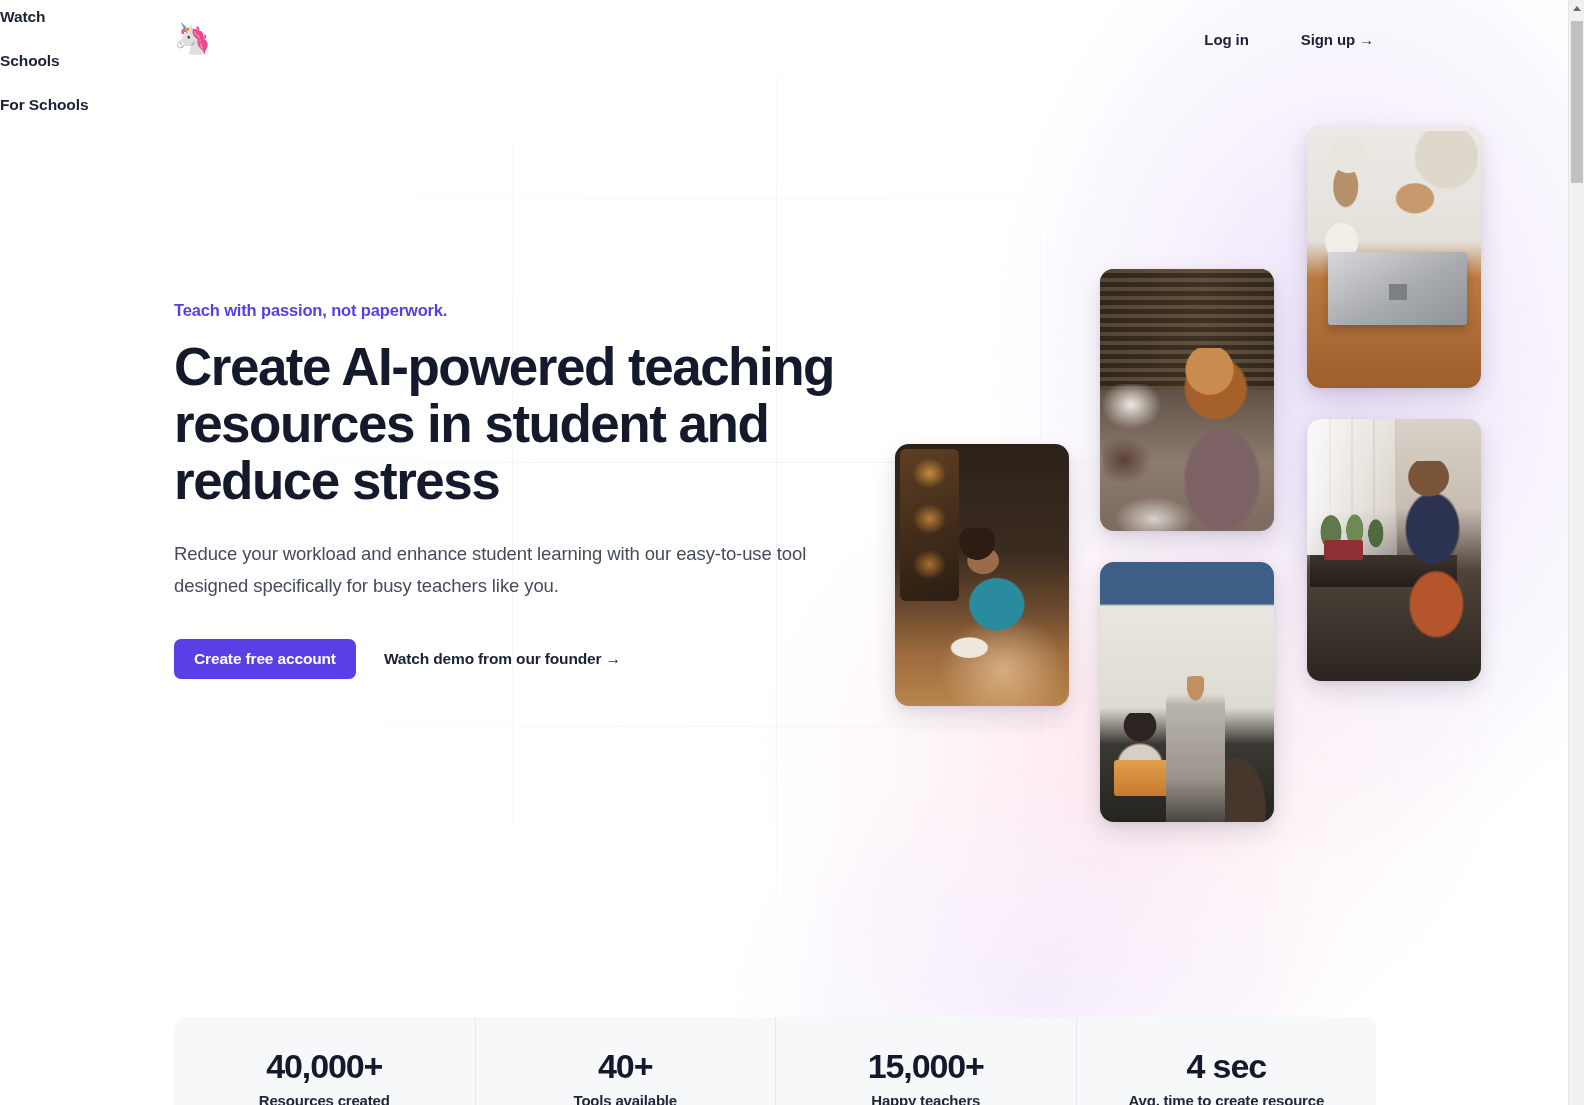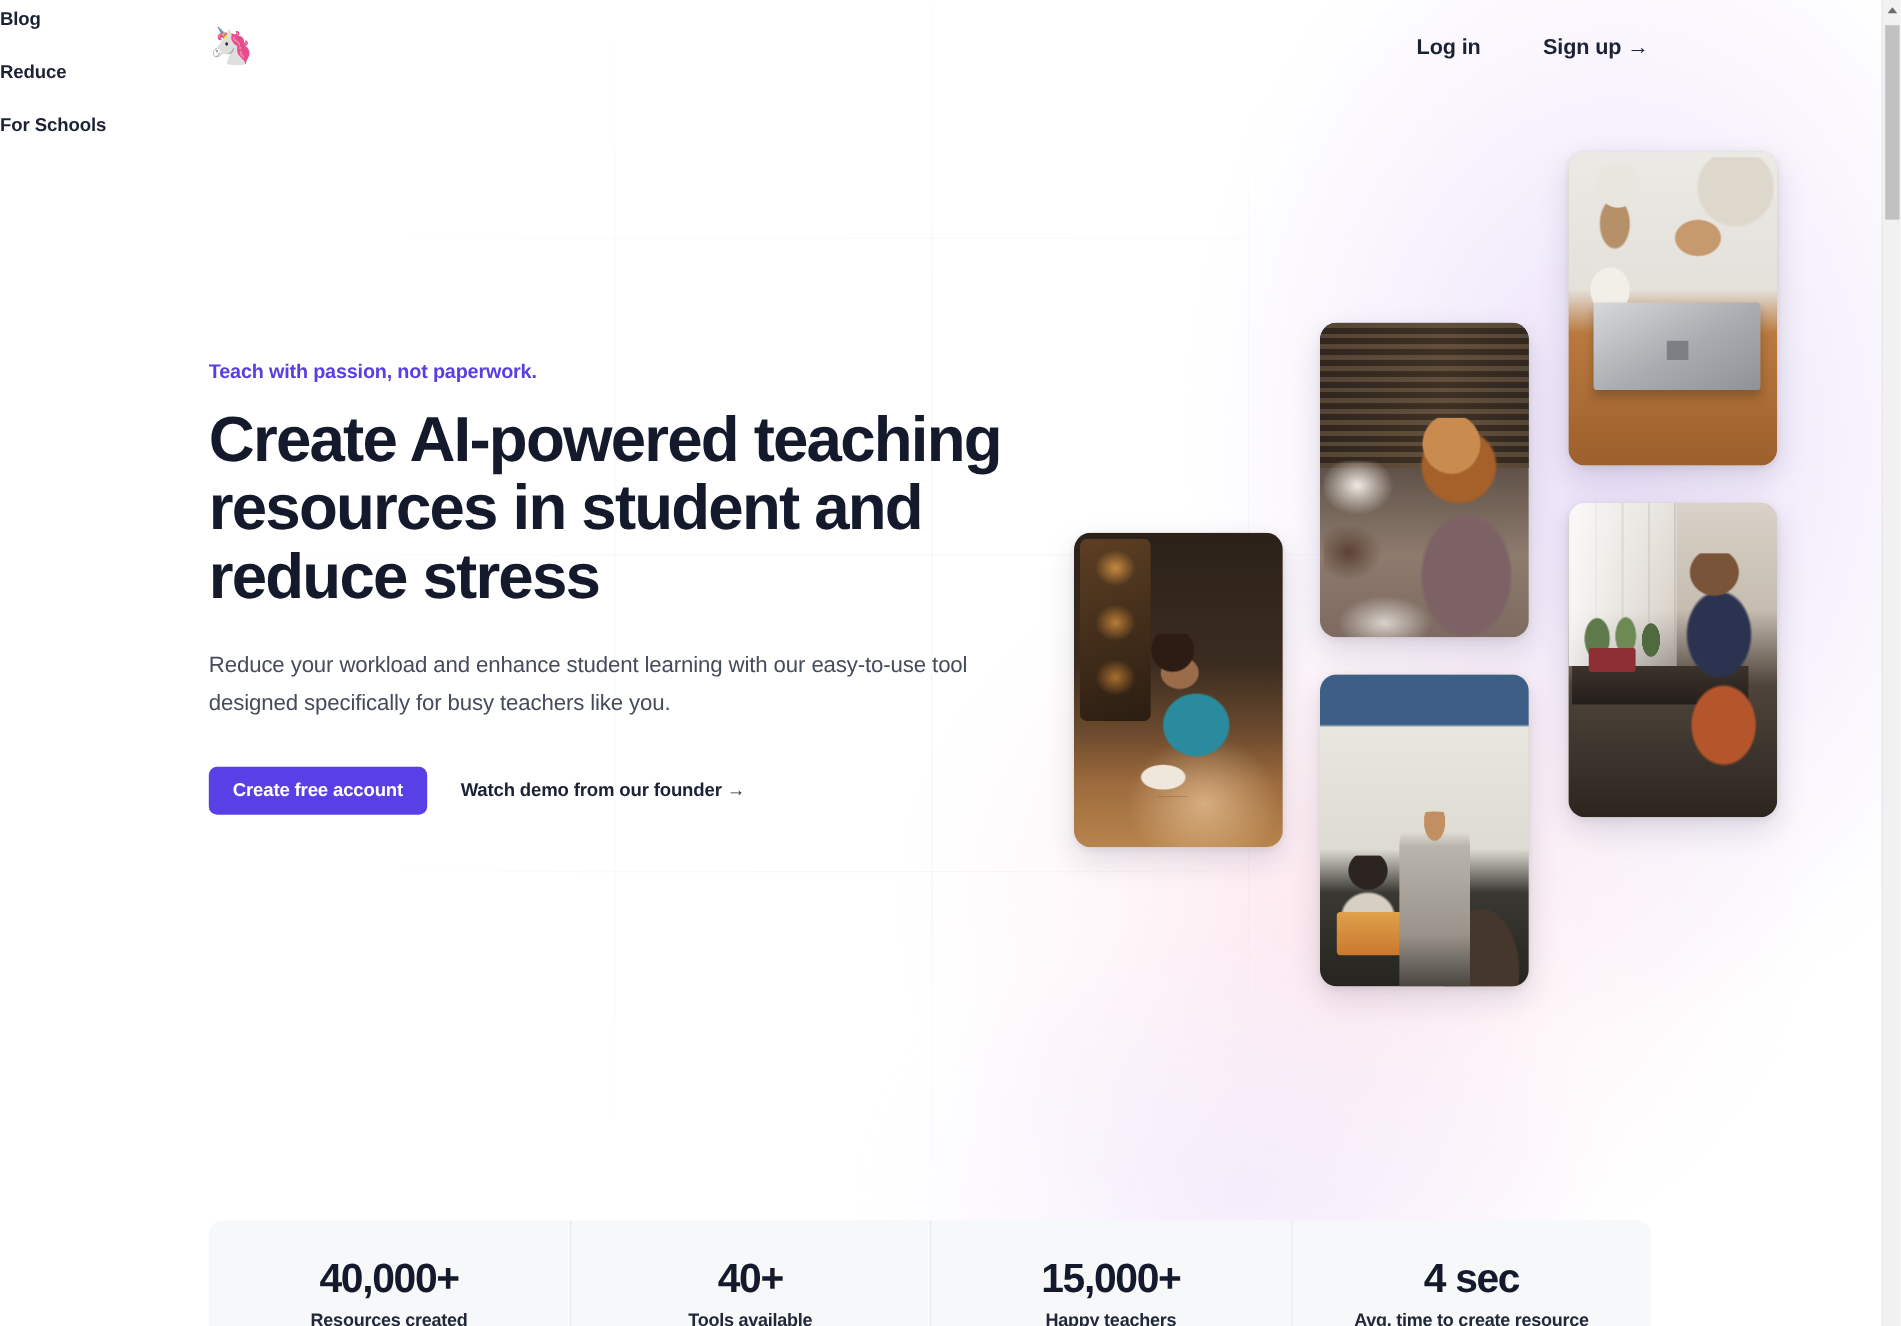--- a/index.html
+++ b/index.html
@@ -131,21 +131,21 @@
 
   .auth-links {
     margin-left: auto;
     display: flex;
     align-items: center;
     gap: 52px;
     padding-right: 194px;
   }
 
   .auth-links a {
-    font-size: 18px;
+    font-size: 15px;
     font-weight: 700;
     color: #1b2236;
     text-decoration: none;
     letter-spacing: -0.1px;
     white-space: nowrap;
   }
 
   
   .hero {
     position: relative;
@@ -478,22 +478,22 @@
       <div class="wash-violet-low"></div>
     </div>
     <div class="bg-grid"></div>
 
     <header class="site-header">
 
       <div class="logo">🦄</div>
 
       <nav class="main-nav">
         <a href="#">Home</a>
-        <a href="#">Blog</a>
-        <a href="#">Reduce</a>
+        <a href="#">Watch</a>
+        <a href="#">Schools</a>
         <a href="#">For Schools</a>
       </nav>
 
       <div class="auth-links">
         <a href="#">Log in</a>
         <a href="#">Sign up →</a>
       </div>
 
     </header>
 

